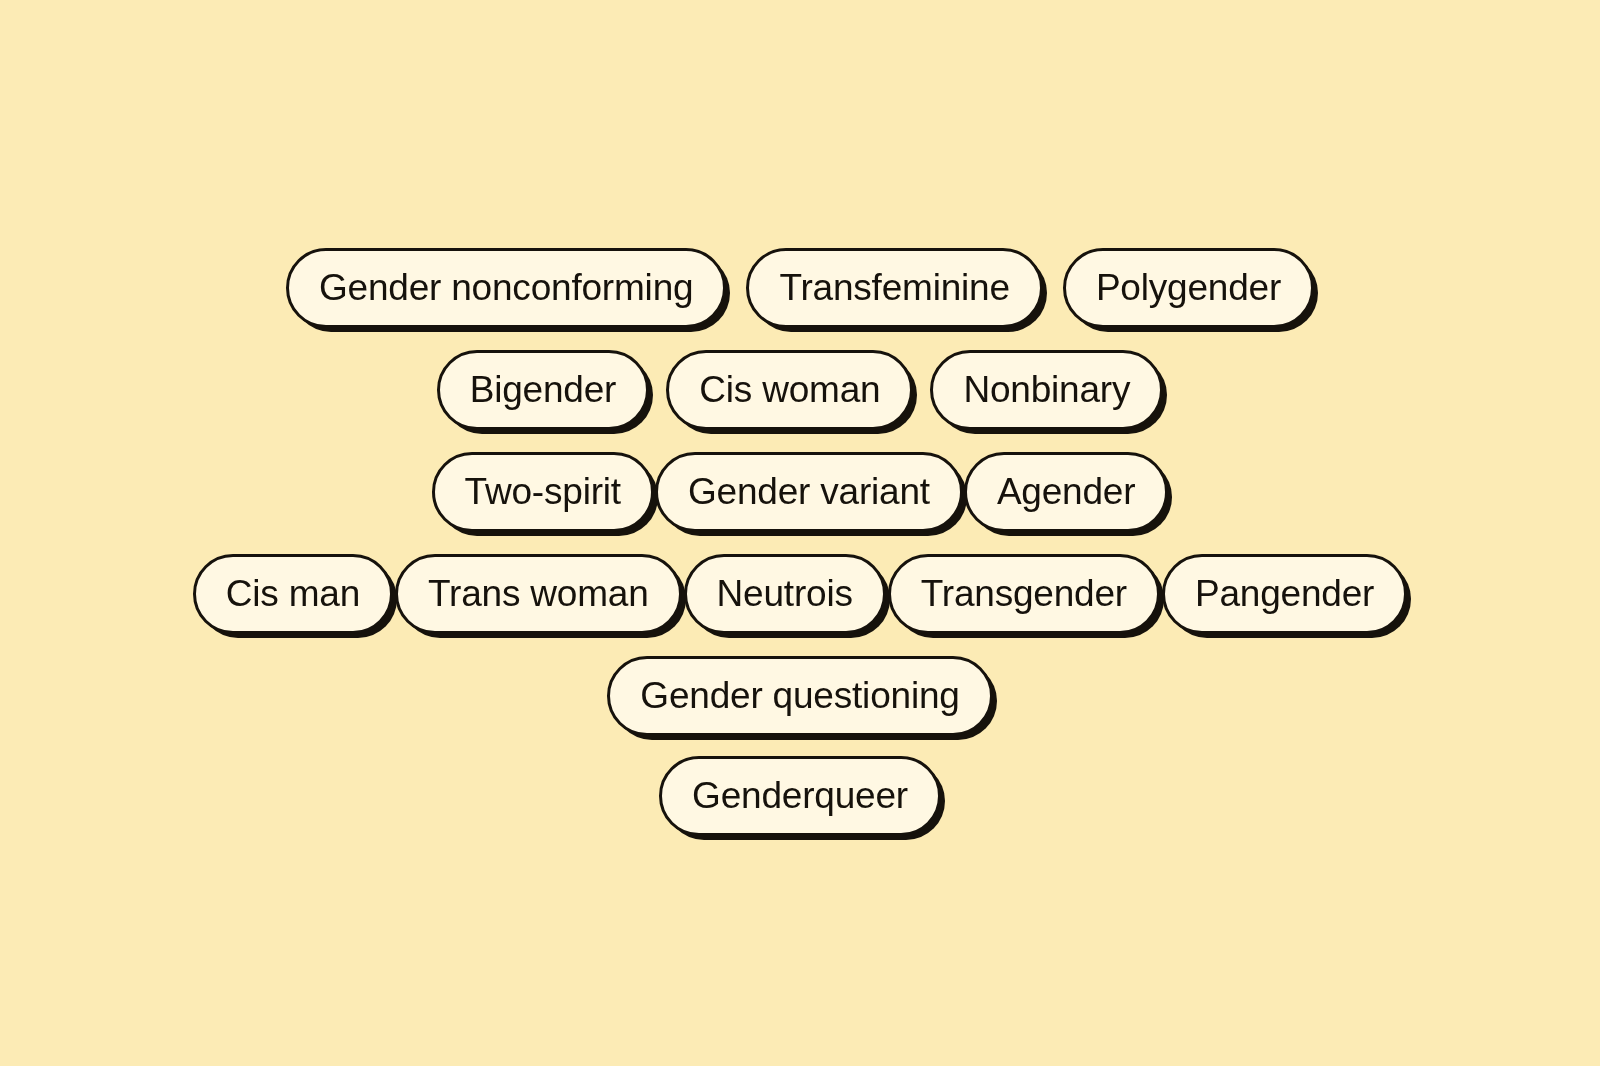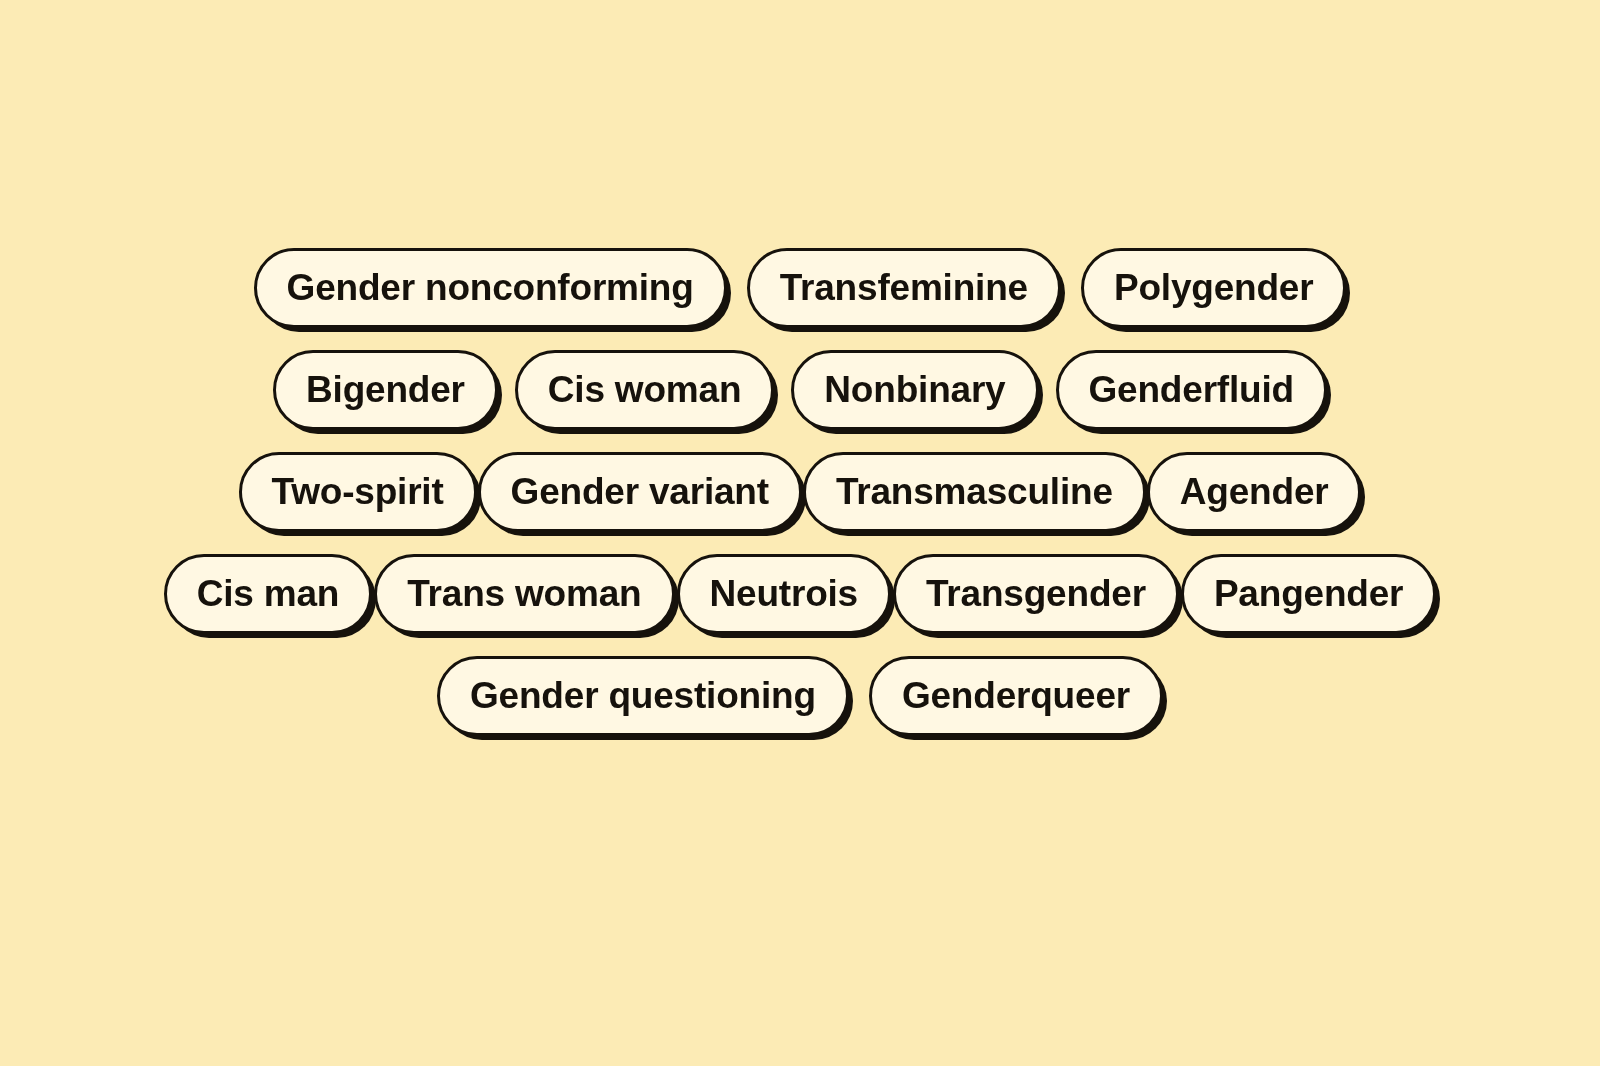--- a/index.html
+++ b/index.html
@@ -37,32 +37,32 @@
     padding: 0 30px;
     background: #FFF8E3;
     border: 3px solid #16120C;
     border-radius: 999px;
     box-shadow: 5px 5px 0 -1px #16120C;
     white-space: nowrap;
   }
   .tag-label {
     font-family: "Liberation Sans", sans-serif;
     font-size: 37px;
-    font-weight: 700;
+    font-weight: 400;
     line-height: 1;
     color: #16120C;
     letter-spacing: -0.2px;
     position: relative;
     top: -1px;
   }
   .row-1 { gap: 20px; }
   .row-2 { gap: 17px; }
   .row-3 { gap: 1px; }
   .row-4 { gap: 2px; }
-  .row-5 { gap: 20px; }
+  .row-5 { gap: 20px; flex-direction: column; }
 </style>
 </head>
 <body>
 
 <div id="tag-cloud">
 
   <div class="tag-row row-1">
     <div class="tag-pill">
       <span class="tag-label">Gender nonconforming</span>
     </div>
@@ -77,34 +77,28 @@
   <div class="tag-row row-2">
     <div class="tag-pill">
       <span class="tag-label">Bigender</span>
     </div>
     <div class="tag-pill">
       <span class="tag-label">Cis woman</span>
     </div>
     <div class="tag-pill">
       <span class="tag-label">Nonbinary</span>
     </div>
-    <div class="tag-pill">
-      <span class="tag-label">Genderfluid</span>
-    </div>
   </div>
 
   <div class="tag-row row-3">
     <div class="tag-pill">
       <span class="tag-label">Two-spirit</span>
     </div>
     <div class="tag-pill">
       <span class="tag-label">Gender variant</span>
-    </div>
-    <div class="tag-pill">
-      <span class="tag-label">Transmasculine</span>
     </div>
     <div class="tag-pill">
       <span class="tag-label">Agender</span>
     </div>
   </div>
 
   <div class="tag-row row-4">
     <div class="tag-pill">
       <span class="tag-label">Cis man</span>
     </div>

